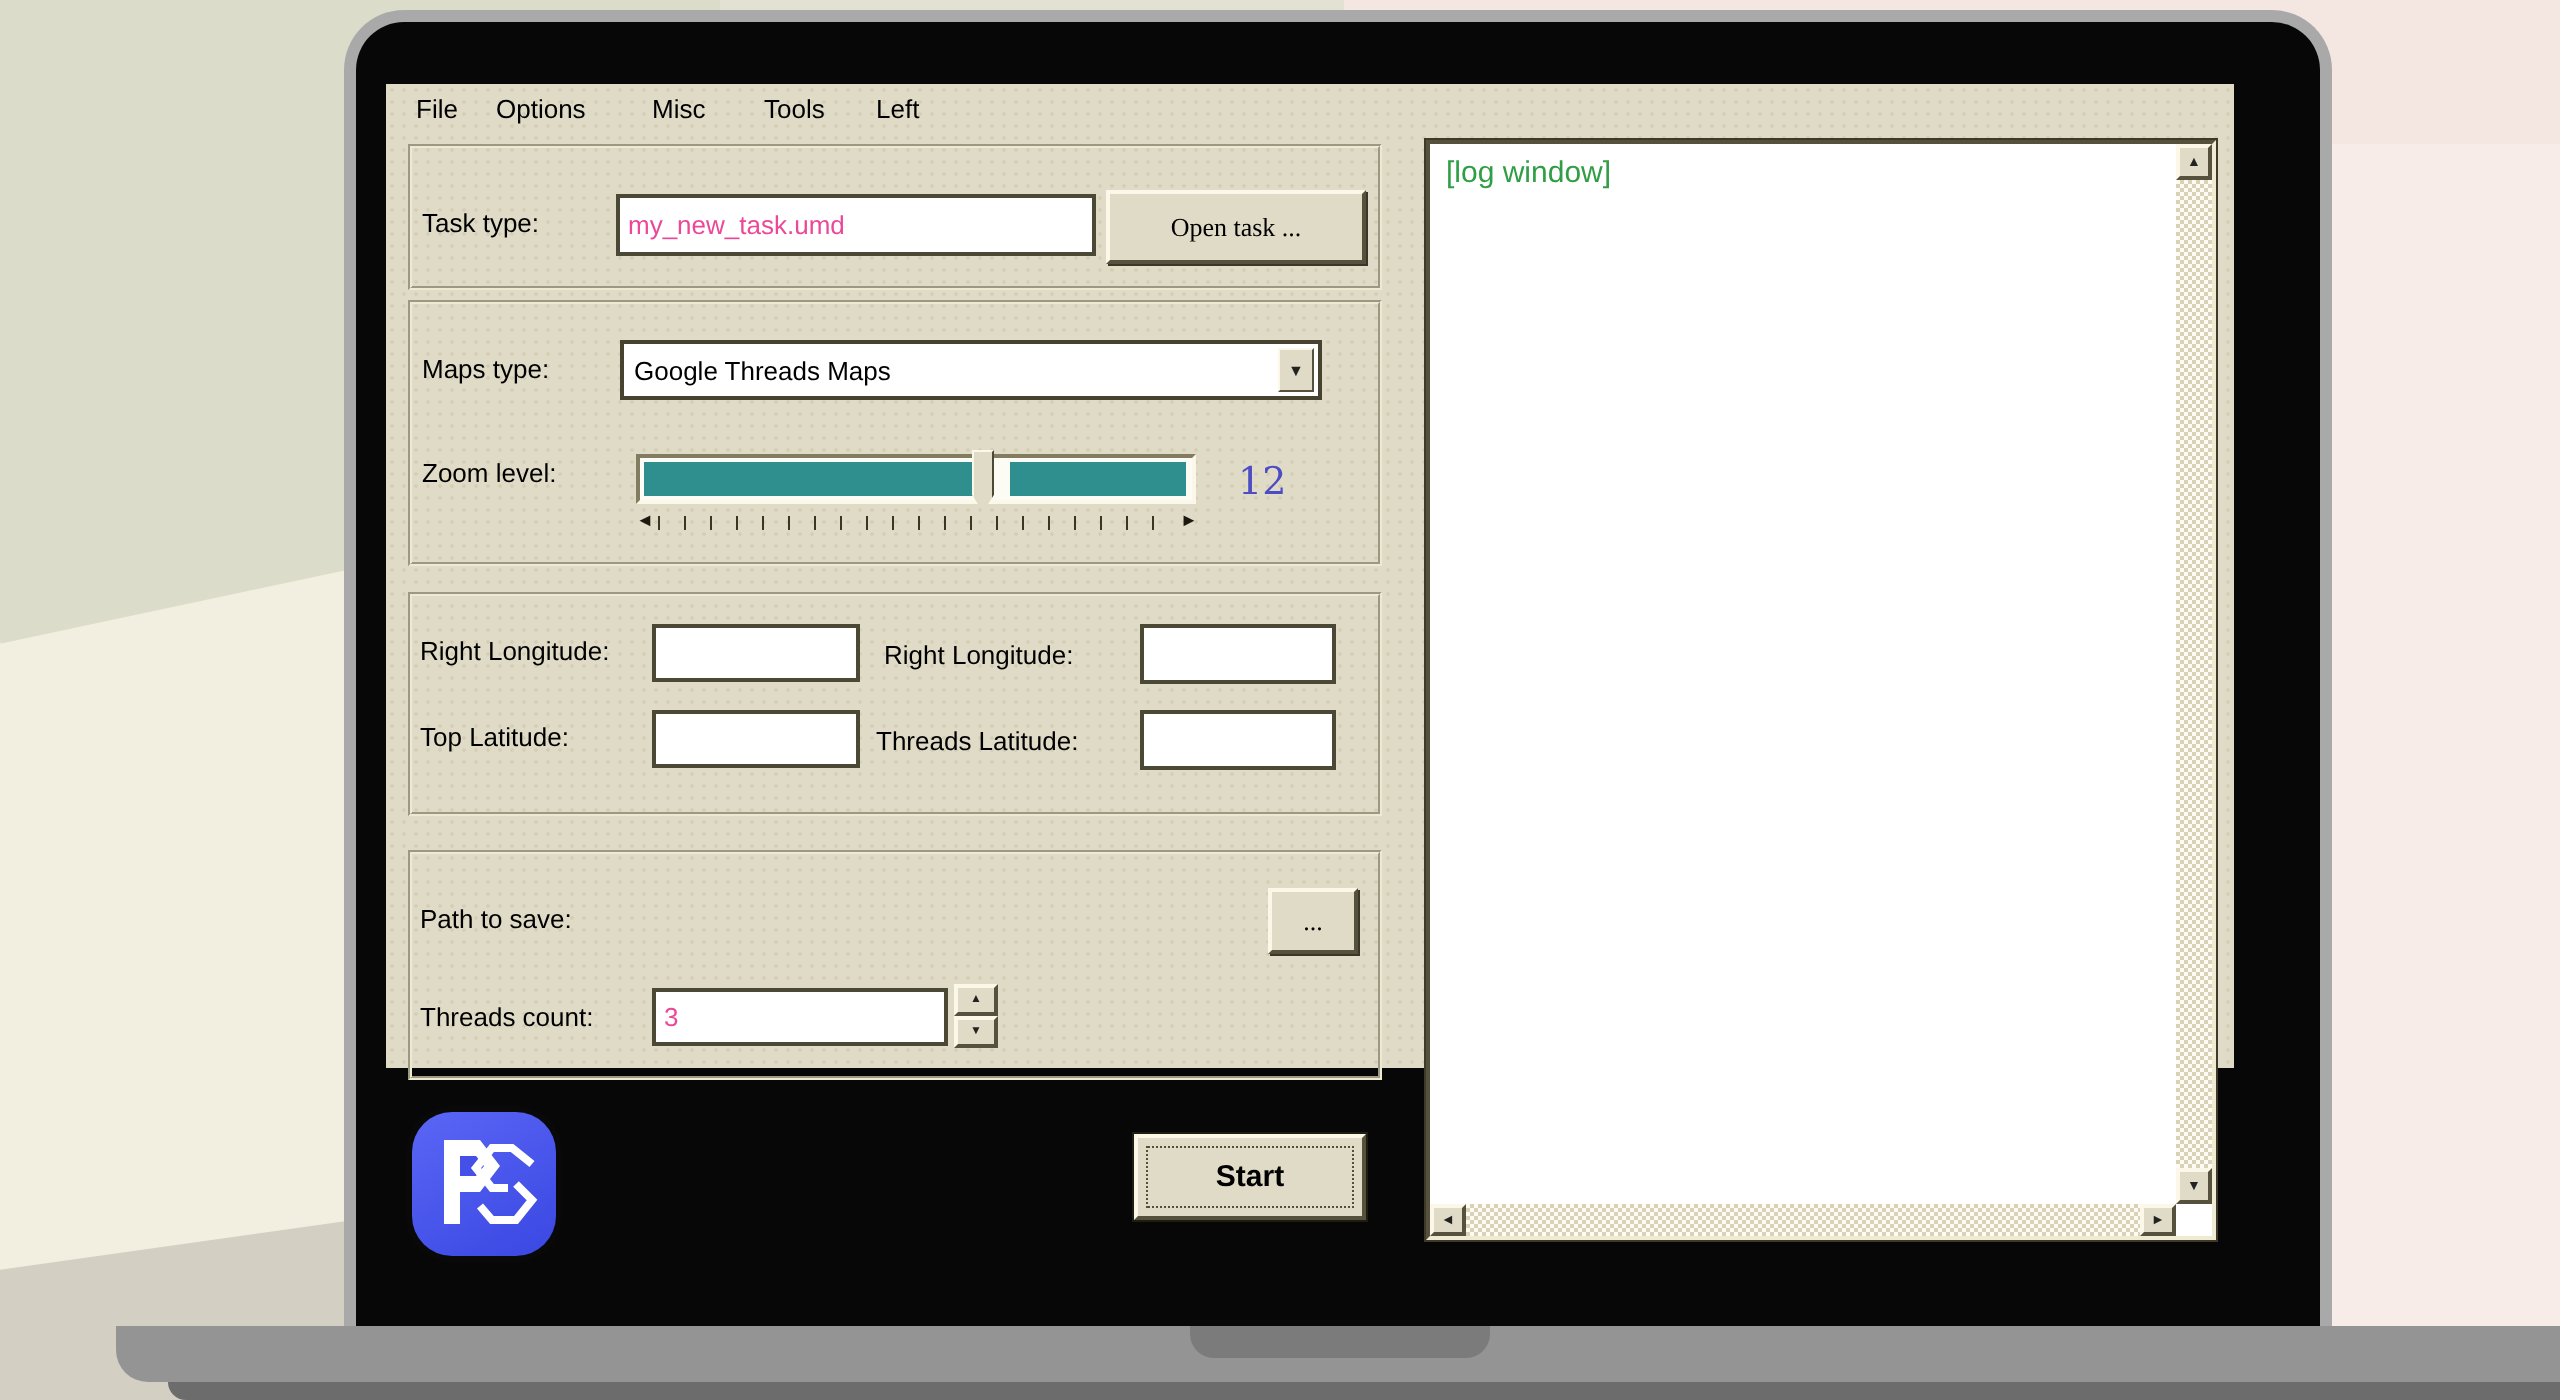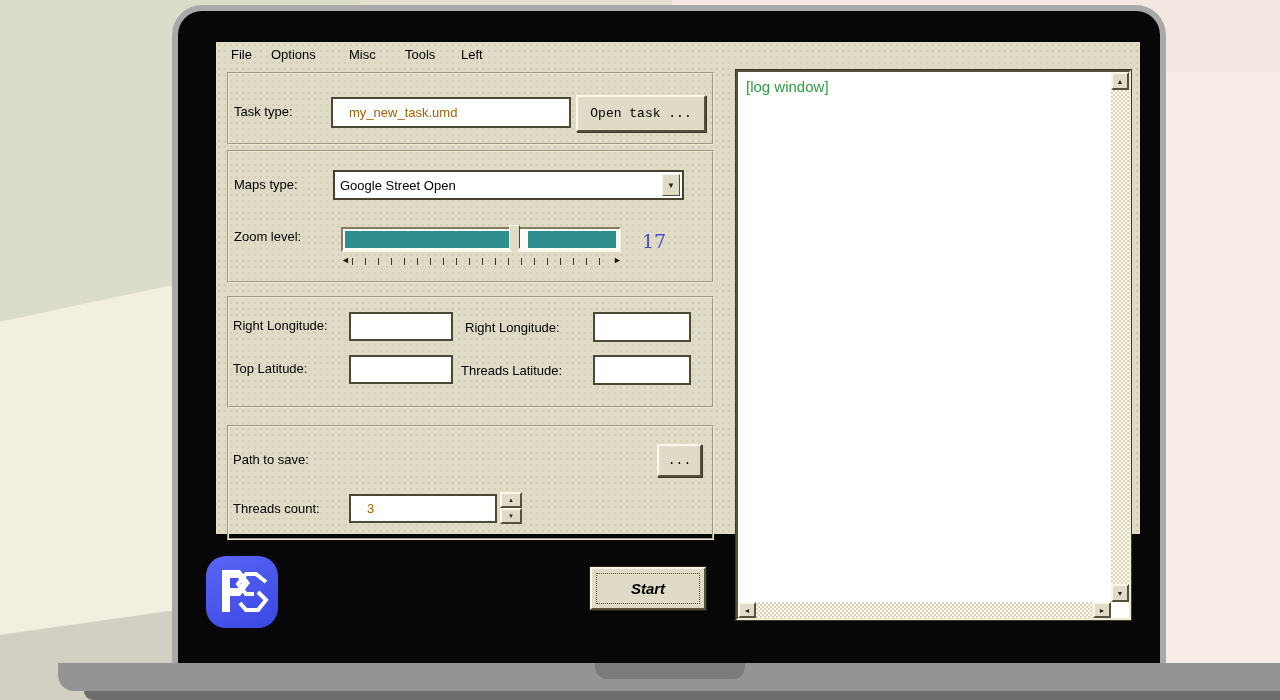--- a/index.html
+++ b/index.html
@@ -14,42 +14,42 @@
   .bg-pink { left:672px; top:0; width:608px; height:700px; background:#f8ece8; }
   .bg-pink-top { left:672px; top:0; width:608px; height:72px; background:#f4e7e1; }
 
   
   .laptop-base { position:absolute; left:58px; top:663px; width:1222px; height:28px; background:#949494; border-radius:0 0 0 16px; }
   .laptop-notch { position:absolute; left:595px; top:663px; width:150px; height:16px; background:#7b7b7b; border-radius:0 0 12px 12px; }
   .laptop-base-bottom { position:absolute; left:84px; top:691px; width:1196px; height:9px; background:#6c6c6c; border-radius:0 0 0 10px; }
   .laptop-screen { position:absolute; left:172px; top:5px; width:994px; height:658px; background:#070707; border:6px solid #a9a9a9; border-bottom:none; border-radius:30px 30px 0 0; }
 
   
-  .app { position:absolute; left:216px; top:42px; width:924px; height:492px;
+  .app { position:absolute; left:193px; top:42px; width:924px; height:492px;
          background:#e0dbc6;
          background-image: radial-gradient(#d5cfb8 1px, rgba(0,0,0,0) 1px);
          background-size:6px 6px;
          font-size:13px; color:#000; }
   .app * { position:absolute; }
 
   .menubar { left:0; top:0; width:924px; height:26px; }
   .menu-item { top:5px; cursor:default; }
 
   .groupbox { border:2px groove #efeacf; }
 
   .lbl { white-space:nowrap; }
 
   .tfield { background:#fff; border:2px solid; border-color:#55513c #efead2 #efead2 #55513c;
             outline:1px solid #3e3a2a; font-family:"Liberation Sans",sans-serif; font-size:13px;
-            padding:0 16px; color:#a16207; }
+            padding:0 4px; color:#ec4899; }
   .tfield-plain { outline:none; border-color:#4c4836; }
 
   .btn { background:#e0dbc6; border:2px solid; border-color:#fbf8e9 #55513c #55513c #fbf8e9;
          box-shadow:1px 1px 0 #39362a; font-size:13px; text-align:center; cursor:default;
-         font-family:Liberation Mono, monospace; display:flex; align-items:center; justify-content:center; }
+         font-family:Liberation Serif, serif; display:flex; align-items:center; justify-content:center; }
 
   .combo { background:#fff; border:2px solid #46422f; display:flex; align-items:center; }
   .combo-text { position:static; padding-left:5px; flex:1; }
   .combo-arrow { position:absolute; right:2px; top:2px; bottom:2px; width:18px;
                  background:#e0dbc6; border:1px solid; border-color:#fbf8e9 #55513c #55513c #fbf8e9;
                  display:flex; align-items:center; justify-content:center; font-size:8px; color:#222; }
 
   
   .slider-track { background:#fdfcf4; border:2px solid; border-color:#827d60 #fbf8e9 #fbf8e9 #827d60; }
   .slider-fill { position:absolute; top:2px; bottom:2px; background:#2f8f8f; }
@@ -110,34 +110,34 @@
   </div>
 
   <div class="groupbox" style="left:11px; top:30px; width:487px; height:73px;"></div>
   <span class="lbl" style="left:18px; top:62px;">Task type:</span>
   <input class="tfield tfield-plain" style="left: 115px; top: 55px; width: 240px; height: 31px;" value="my_new_task.umd">
   <div class="btn" style="left:360px; top:53px; width:130px; height:37px;">Open task ...</div>
 
   <div class="groupbox" style="left:11px; top:108px; width:487px; height:133px;"></div>
   <span class="lbl" style="left:18px; top:135px;">Maps type:</span>
   <div class="combo" style="left:117px; top:128px; width:351px; height:30px;">
-    <span class="combo-text">Google Street Open</span>
+    <span class="combo-text">Google Threads Maps</span>
     <span class="combo-arrow">▼</span>
   </div>
 
   <span class="lbl" style="left:18px; top:187px;">Zoom level:</span>
   <div class="slider-track" style="left:125px; top:185px; width:280px; height:25px;">
     <div class="slider-fill" style="left:2px; width:166px;"></div>
     <div class="slider-fill" style="left:185px; right:3px;"></div>
   </div>
   <div class="slider-thumb" style="left:293px; top:183px; height:31px;"></div>
   <div class="ticks" style="left:136px; top:216px; width:258px;"></div>
   <span class="tick-arrow" style="left:125px; top:213px;">◄</span>
   <span class="tick-arrow" style="left:397px; top:213px;">►</span>
-  <span class="zoom-value" style="left:426px; top:188px; color:#4c4cc4;">17</span>
+  <span class="zoom-value" style="left:426px; top:188px; color:#4c4cc4;">12</span>
 
   <div class="groupbox" style="left:11px; top:254px; width:487px; height:112px;"></div>
   <span class="lbl" style="left:17px; top:276px;">Right Longitude:</span>
   <input class="tfield tfield-plain" style="left: 133px; top: 270px; width: 104px; height: 29px;" value="">
   <span class="lbl" style="left:249px; top:278px;">Right Longitude:</span>
   <input class="tfield tfield-plain" style="left: 377px; top: 270px; width: 98px; height: 30px;" value="">
   <span class="lbl" style="left:17px; top:319px;">Top Latitude:</span>
   <input class="tfield tfield-plain" style="left: 133px; top: 313px; width: 104px; height: 29px;" value="">
   <span class="lbl" style="left:245px; top:321px;">Threads Latitude:</span>
   <input class="tfield tfield-plain" style="left: 377px; top: 313px; width: 98px; height: 30px;" value="">
@@ -147,21 +147,21 @@
   <div class="btn" style="left:441px; top:402px; width:45px; height:33px;">...</div>
   <span class="lbl" style="left:17px; top:459px;">Threads count:</span>
   <input class="tfield tfield-plain" style="left: 133px; top: 452px; width: 148px; height: 29px;" value="3">
   <div class="spin-btn" style="left:284px; top:450px;">
     <span style="position:static">▲</span>
   </div>
   <div class="spin-btn" style="left:284px; top:466px;">
     <span style="position:static">▼</span>
   </div>
 
-  <div class="start-btn" style="left:374px; top:525px; width:116px; height:43px;font-style:italic;">
+  <div class="start-btn" style="left:374px; top:525px; width:116px; height:43px;">
     <div class="focus-ring"></div>
     <span style="position:static">Start</span>
   </div>
 
   <div class="log" style="left:520px; top:28px; width:395px; height:550px;">
     <span class="log-text" style="color:#2f9e44;">[log window]</span>
     <div class="sb-track-v">
       <div class="sb-btn" style="left:0; top:0; width:18px; height:18px;">
         <span style="position:static">▲</span>
       </div>

